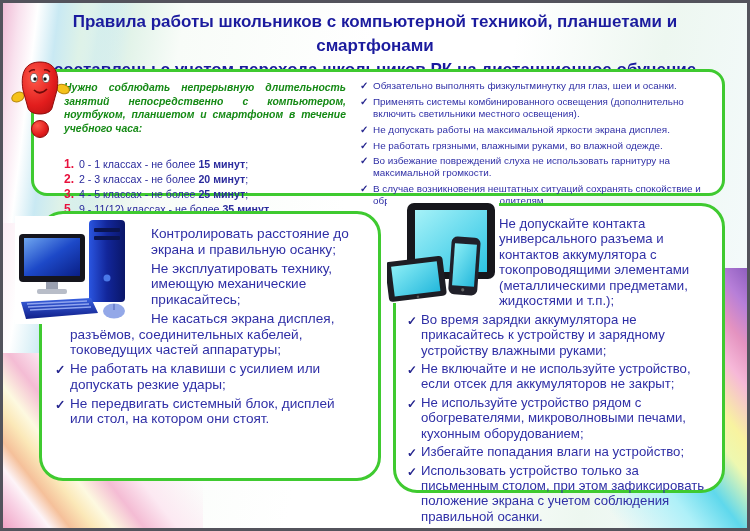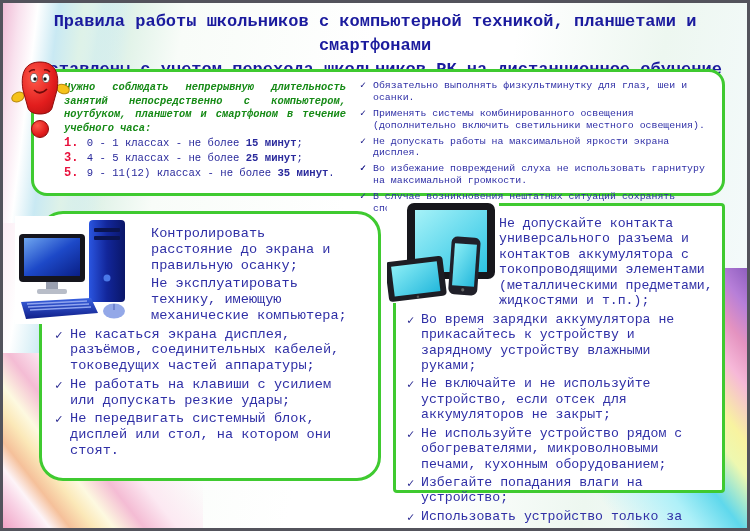--- a/index.html
+++ b/index.html
@@ -2,21 +2,21 @@
 <html><head>
 <meta charset="utf-8">
 <style>
   html,body { margin:0; padding:0; background:#888; }
   .page {
     position:relative; width:750px; height:531px; overflow:hidden;
     box-sizing:border-box; border:3px solid #53535c;
     background: linear-gradient(100deg,
       #eec6dc 0%, #fbe9f2 4%, #ffffff 8%, #c9e9f3 12%, #e2f3e9 16%,
       #f8fcf8 22%, #ffffff 45%, #ffffff 62%, #edf7f0 80%, #f6fbff 100%);
-    font-family:Liberation Mono, monospace;
+    font-family:Liberation Sans, sans-serif;
   }
   .corner { position:absolute; z-index:0; }
   .corner-tl { left:0; top:0; width:150px; height:220px;
     background:linear-gradient(97deg, #f0bcd6 0%, #f9e2ee 10%, #ffffff 20%,
       #c9e9f3 32%, #def2e8 46%, rgba(255,255,255,0) 72%); }
   .corner-bl { left:0; bottom:0; width:200px; height:175px;
     background:linear-gradient(52deg, #f0a3c5 0%, #f9d4e6 9%, #fdf4f8 14%,
       #f5c09a 20%, #fbe8b8 27%, #fdf9e0 33%, #f4bcd4 42%, #fce9f2 52%,
       rgba(255,255,255,0) 70%); }
   .corner-br { right:0; bottom:0; width:240px; height:260px;
@@ -29,39 +29,39 @@
 
   .box { position:absolute; background:#fff; border:3px solid #3fca30;
     box-sizing:border-box; z-index:1; }
 
   .top-box { left:28px; top:66px; width:694px; height:127px; border-radius:16px; display:flex; }
   .top-left-col  { width:316px; padding:9px 4px 0 30px; box-sizing:border-box; }
   .top-right-col { flex:1; padding:8px 8px 0 10px; box-sizing:border-box; }
 
   .intro { color:#168a16; font-weight:bold; font-style:italic;
     font-size:10.4px; line-height:1.3; text-align:justify; }
-  .duration-list { margin-top:1px; }
+  .duration-list { margin-top:22px; }
   .duration-item { font-size:10.6px; color:#2a2a9c; line-height:1.25; white-space:nowrap; }
   .duration-item .num { color:#e8103c; font-weight:bold; font-size:12px; margin-right:2px; }
   .duration-item .strong { font-weight:bold; }
 
   .rule { position:relative; color:#2f2fa6; }
   .rule .check { position:absolute; left:0; top:0; color:#26268f; font-weight:bold; }
 
   .top-right-col .rule { font-size:9.9px; line-height:1.2; margin-bottom:4px; padding-left:13px; }
   .top-right-col .rule .check { font-size:10px; }
 
   .computer-box { left:36px; top:208px; width:342px; height:270px;
     border-radius:24px; padding:12px 24px 0 13px; }
   .computer-box .rule { font-size:13.6px; line-height:1.16; margin-bottom:3px; padding-left:15px; }
   .computer-box .rule .check { font-size:12.5px; top:2px; }
   .computer-box .img-spacer { float:left; width:96px; height:100px; }
 
   .devices-box { left:390px; top:200px; width:332px; height:290px;
-    border-radius:4px; padding:10px 9px 0 11px; }
+    border-radius:24px; padding:10px 9px 0 11px; }
   .devices-box .rule { font-size:13.2px; line-height:1.17; margin-bottom:3px; padding-left:14px; }
   .devices-box .rule .check { font-size:12px; top:2px; }
   .devices-box .img-spacer { float:left; width:92px; height:94px; }
 
   .computer-img { position:absolute; left:12px; top:213px; width:118px; height:108px;
     background:#fff; z-index:2; }
   .devices-img  { position:absolute; left:384px; top:196px; width:112px; height:104px;
     background:#fff; z-index:2; }
   .mascot { position:absolute; left:6px; top:56px; width:62px; height:84px; z-index:3; }
 </style>
@@ -81,20 +81,24 @@
   <div class="box top-box">
     <div class="top-left-col">
       <div class="intro">Нужно соблюдать непрерывную длительность занятий непосредственно с компьютером, ноутбуком, планшетом и смартфоном в течение учебного часа:</div>
       <div class="duration-list">
 
           <div class="duration-item">
             <span class="num">1.</span>
             <span class="pre">0 - 1 классах - не более </span><span class="strong">15 минут</span><span>;</span>
           </div>
 
+          <div class="duration-item">
+            <span class="num">2.</span>
+            <span class="pre">2 - 3 классах - не более </span><span class="strong">20 минут</span><span>;</span>
+          </div>
 
           <div class="duration-item">
             <span class="num">3.</span>
             <span class="pre">4 - 5 классах - не более </span><span class="strong">25 минут</span><span>;</span>
           </div>
 
 
           <div class="duration-item">
             <span class="num">5.</span>
             <span class="pre">9 - 11(12) классах - не более </span><span class="strong">35 минут</span><span>.</span>
@@ -113,20 +117,21 @@
           <span class="txt">Применять системы комбинированного освещения (дополнительно включить светильники местного освещения).</span>
         </div>
 
         <div class="rule">
           <span class="check">✓</span>
           <span class="txt">Не допускать работы на максимальной яркости экрана дисплея.</span>
         </div>
 
         <div class="rule">
           <span class="check">✓</span>
+          <span class="txt">Не работать грязными, влажными руками, во влажной одежде.</span>
         </div>
 
         <div class="rule">
           <span class="check">✓</span>
           <span class="txt">Во избежание повреждений слуха не использовать гарнитуру на максимальной громкости.</span>
         </div>
 
         <div class="rule">
           <span class="check">✓</span>
           <span class="txt">В случае возникновения нештатных ситуаций сохранять спокойствие и обратиться за помощью к родителям.</span>
@@ -137,21 +142,21 @@
   <div class="box computer-box">
     <div class="img-spacer"></div>
 
       <div class="rule">
         <span class="check">✓</span>
         <span class="txt">Контролировать расстояние до экрана и правильную осанку;</span>
       </div>
 
       <div class="rule">
         <span class="check">✓</span>
-        <span class="txt">Не эксплуатировать технику, имеющую механические компьютера;</span>
+        <span class="txt">Не эксплуатировать технику, имеющую механические прикасайтесь;</span>
       </div>
 
 
       <div class="rule">
         <span class="check">✓</span>
         <span class="txt">Не касаться экрана дисплея, разъёмов, соединительных кабелей, токоведущих частей аппаратуры;</span>
       </div>
 
       <div class="rule">
         <span class="check">✓</span>

